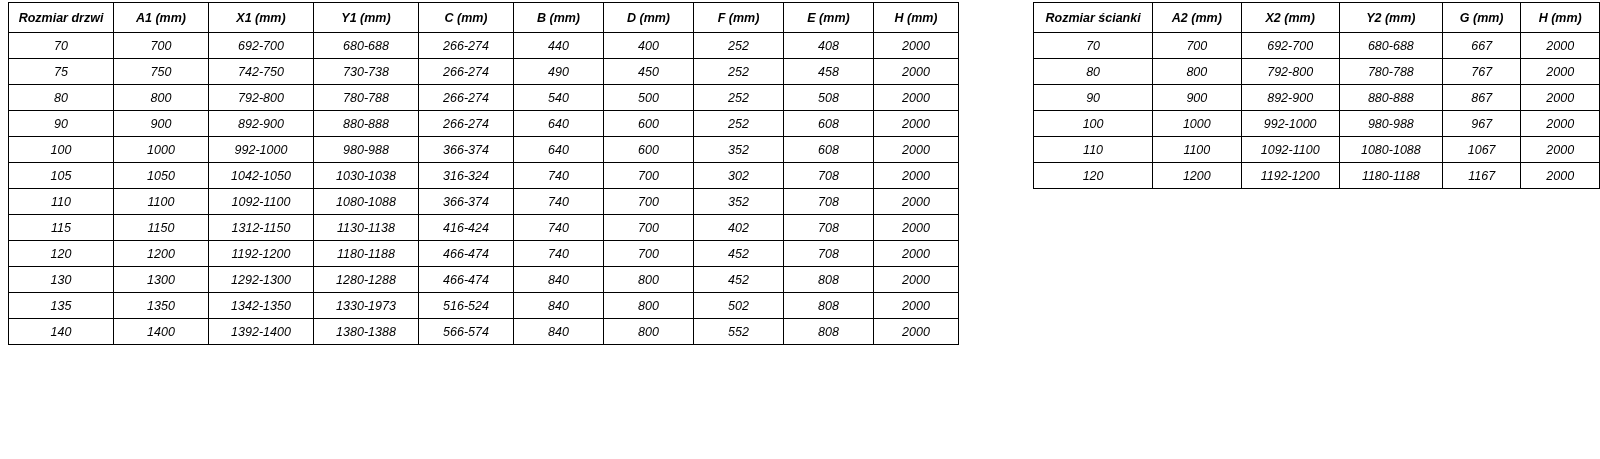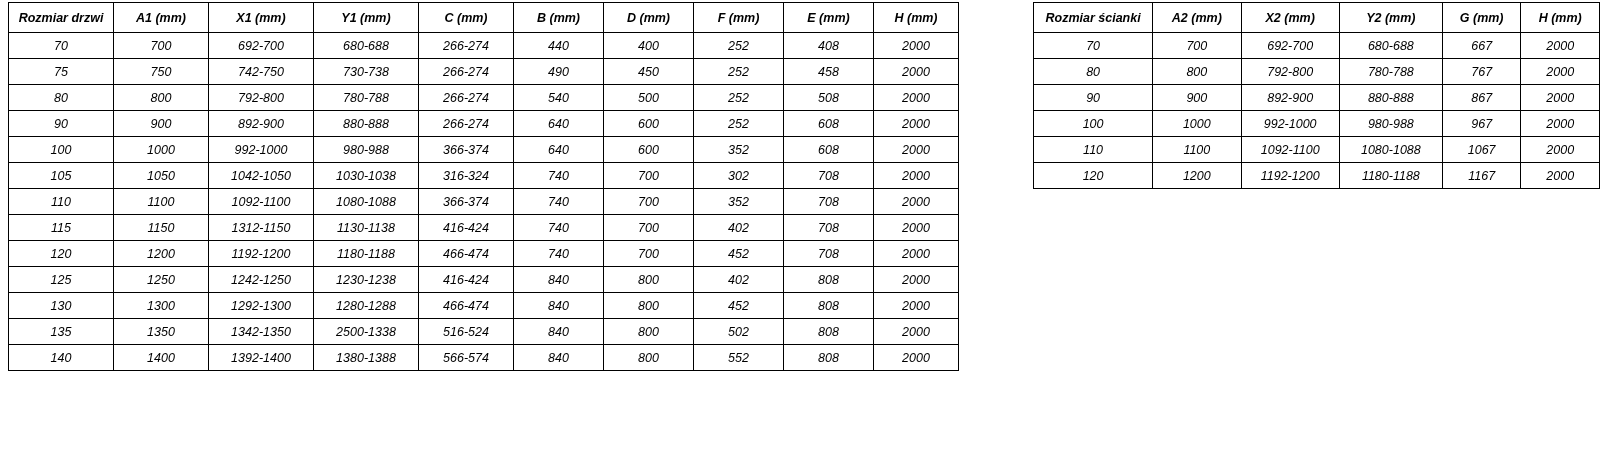--- a/index.html
+++ b/index.html
@@ -210,48 +210,36 @@
             <td>1192-1200</td>
             <td>1180-1188</td>
             <td>466-474</td>
             <td>740</td>
             <td>700</td>
             <td>452</td>
             <td>708</td>
             <td>2000</td>
           </tr>
           <tr>
-            <td>125</td>
-            <td>1250</td>
-            <td>1242-1250</td>
-            <td>1230-1238</td>
-            <td>416-424</td>
-            <td>840</td>
-            <td>800</td>
-            <td>402</td>
-            <td>808</td>
-            <td>2000</td>
-          </tr>
-          <tr>
             <td>130</td>
             <td>1300</td>
             <td>1292-1300</td>
             <td>1280-1288</td>
             <td>466-474</td>
             <td>840</td>
             <td>800</td>
             <td>452</td>
             <td>808</td>
             <td>2000</td>
           </tr>
           <tr>
             <td>135</td>
             <td>1350</td>
             <td>1342-1350</td>
-            <td>2500-1338</td>
+            <td>1330-1973</td>
             <td>516-524</td>
             <td>840</td>
             <td>800</td>
             <td>502</td>
             <td>808</td>
             <td>2000</td>
           </tr>
           <tr>
             <td>140</td>
             <td>1400</td>

